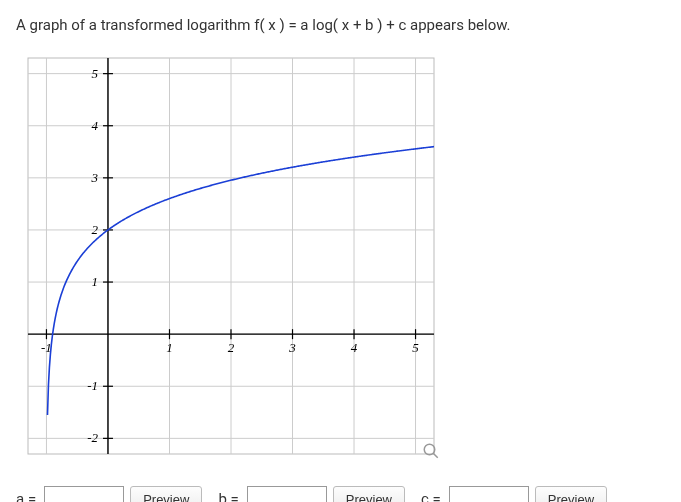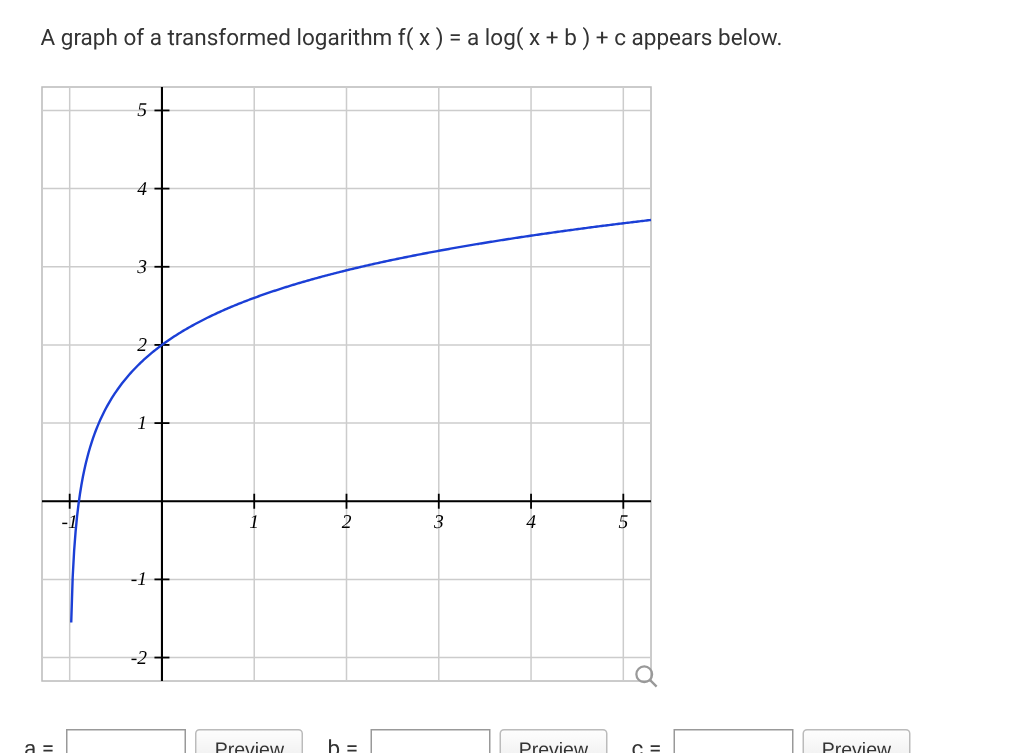--- a/index.html
+++ b/index.html
@@ -6,21 +6,20 @@
     font-family: -apple-system, BlinkMacSystemFont, "Segoe UI", Roboto, sans-serif;
     padding: 16px;
     margin: 0;
     background: #fff;
     color: #333;
     font-size: 15px;
   }
   .question-text {
     margin-bottom: 12px;
     color: #333;
-    margin-left: 11px;
   }
   .chart-wrap {
     position: relative;
     width: 430px;
     height: 420px;
     margin-bottom: 20px;
   }
   .chart-wrap svg { display:block; }
   .zoom-icon {
     position: absolute;

